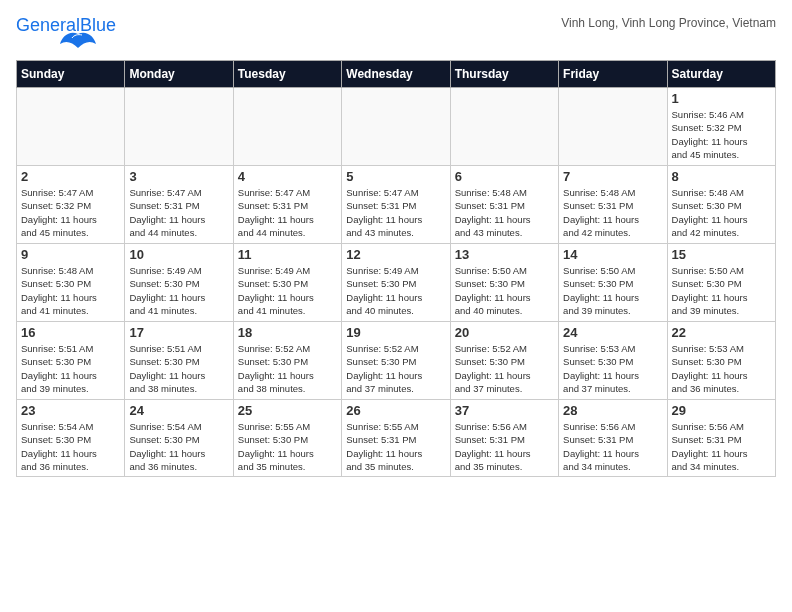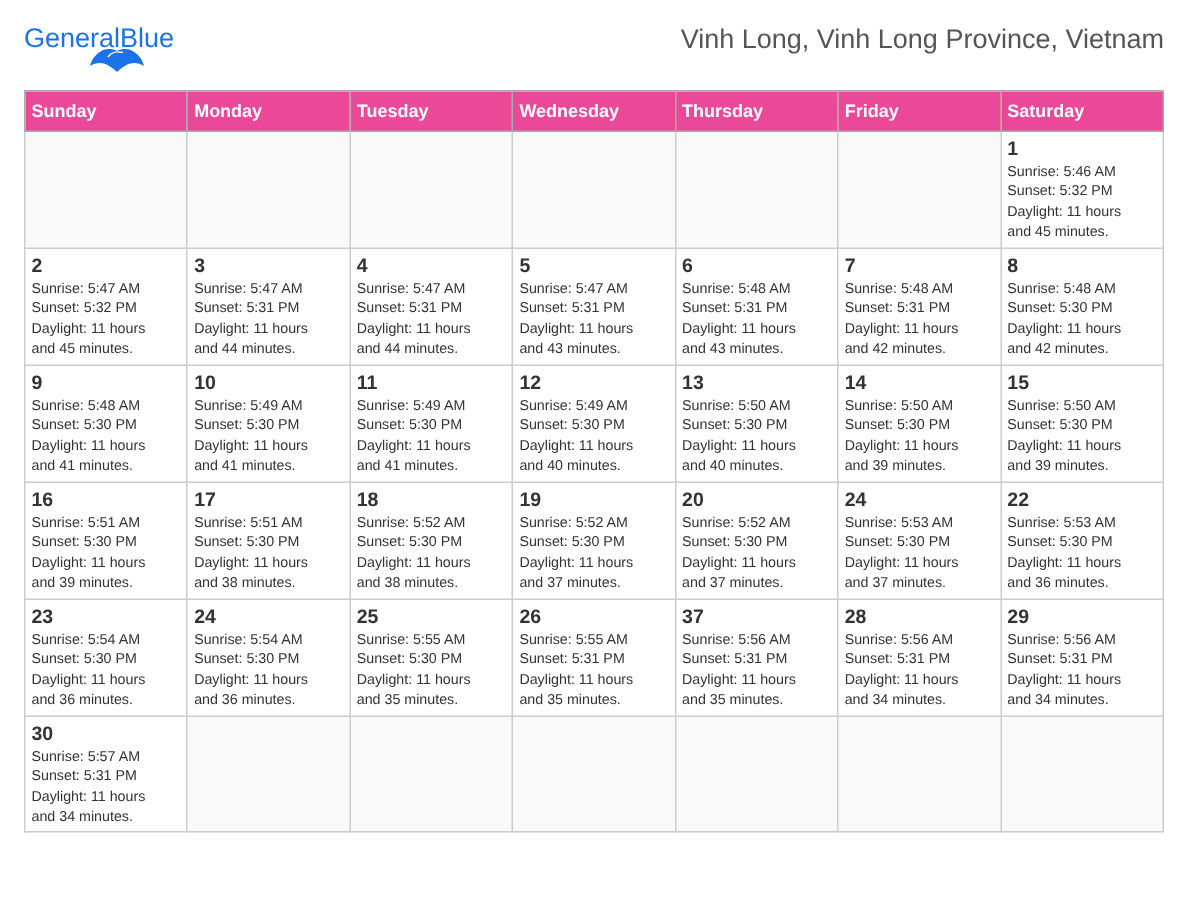--- a/index.html
+++ b/index.html
@@ -36,31 +36,31 @@
     }
     .title-area {
       text-align: right;
     }
     .month-title {
       font-size: 32px;
       font-weight: bold;
       color: #333;
     }
     .location-title {
-      font-size: 18px;
+      font-size: 12px;
       color: #555;
       margin-left: 33px;
     }
     table {
       width: 100%;
       border-collapse: collapse;
       table-layout: fixed;
     }
     thead tr th {
-      background-color: #ec4899;
+      background-color: #0f172a;
       color: #fff;
       font-size: 12px;
       font-weight: bold;
       padding: 6px 4px;
       text-align: left;
       border: 1px solid #aaa;
     }
     tbody tr td {
       border: 1px solid #ccc;
       vertical-align: top;
@@ -333,29 +333,14 @@
 and 34 minutes.</div>
         </td>
         <td>
           <span class="day-number">29</span>
           <div class="day-info" style="white-space: pre-line;">Sunrise: 5:56 AM
 Sunset: 5:31 PM
 Daylight: 11 hours
 and 34 minutes.</div>
         </td>
       </tr>
-      <tr>
-        <td>
-          <span class="day-number">30</span>
-          <div class="day-info" style="white-space: pre-line;">Sunrise: 5:57 AM
-Sunset: 5:31 PM
-Daylight: 11 hours
-and 34 minutes.</div>
-        </td>
-        <td class="empty"></td>
-        <td class="empty"></td>
-        <td class="empty"></td>
-        <td class="empty"></td>
-        <td class="empty"></td>
-        <td class="empty"></td>
-      </tr>
     </tbody>
 </table>
 
 </body></html>

